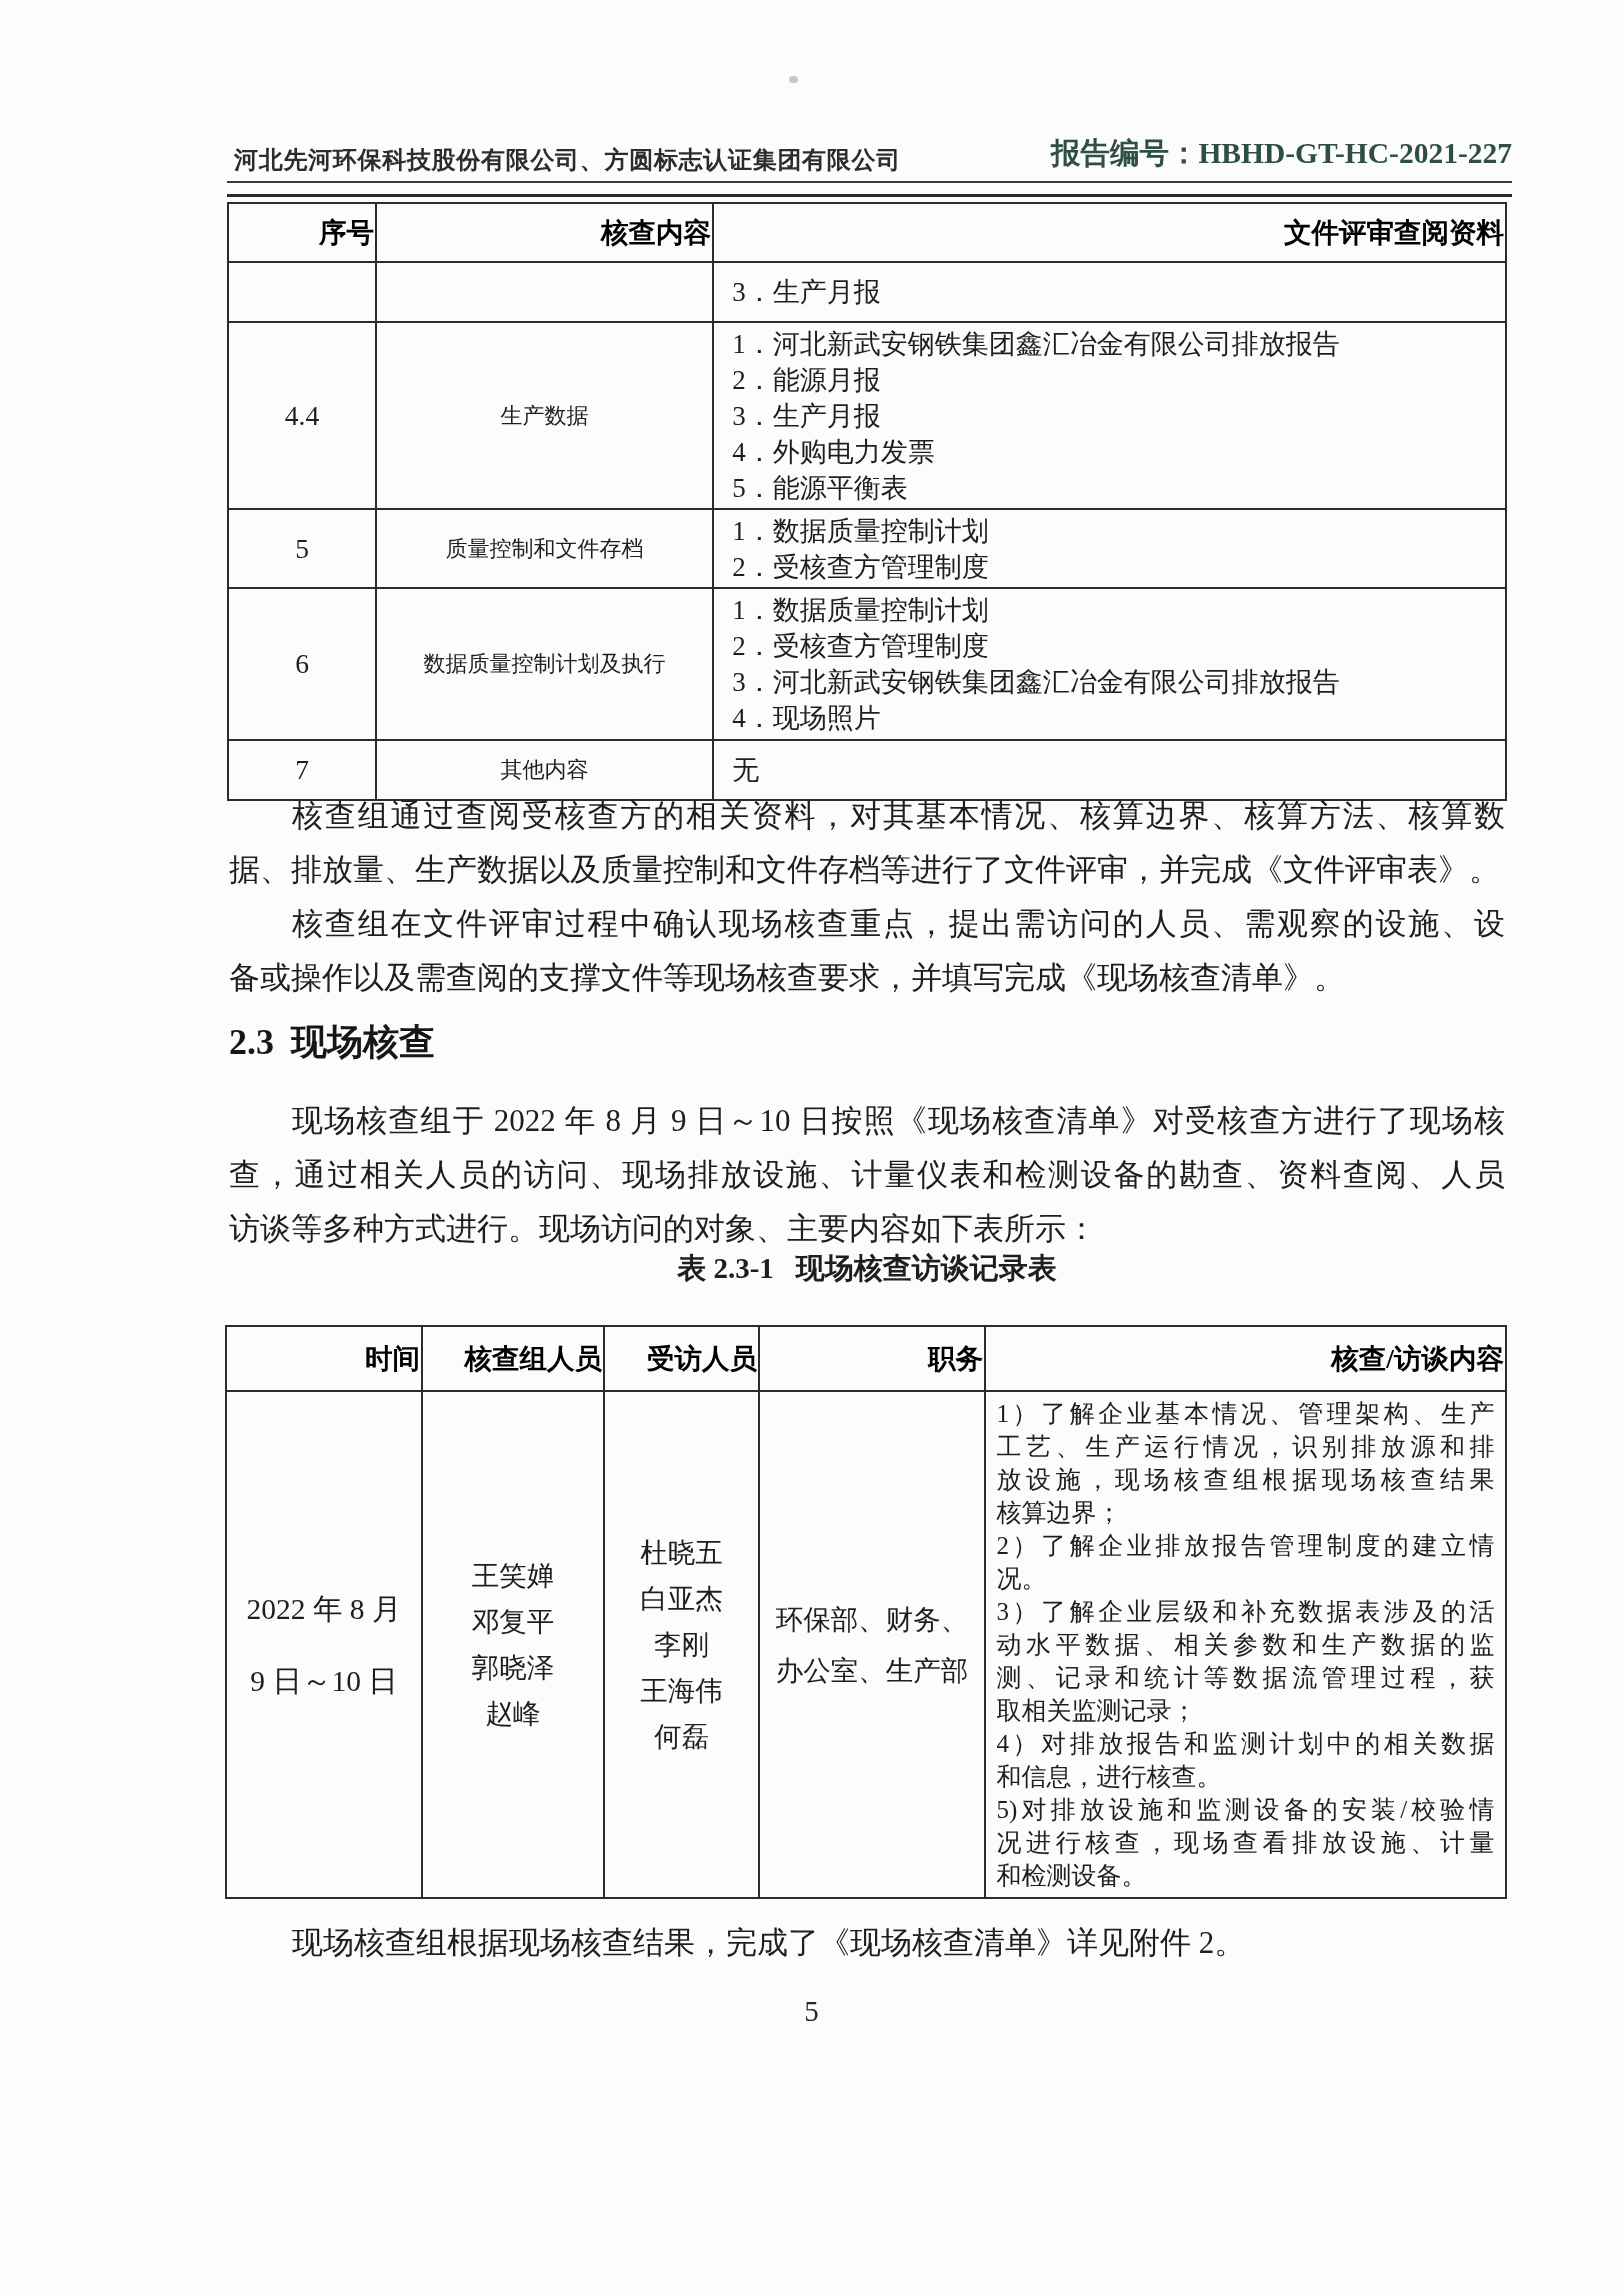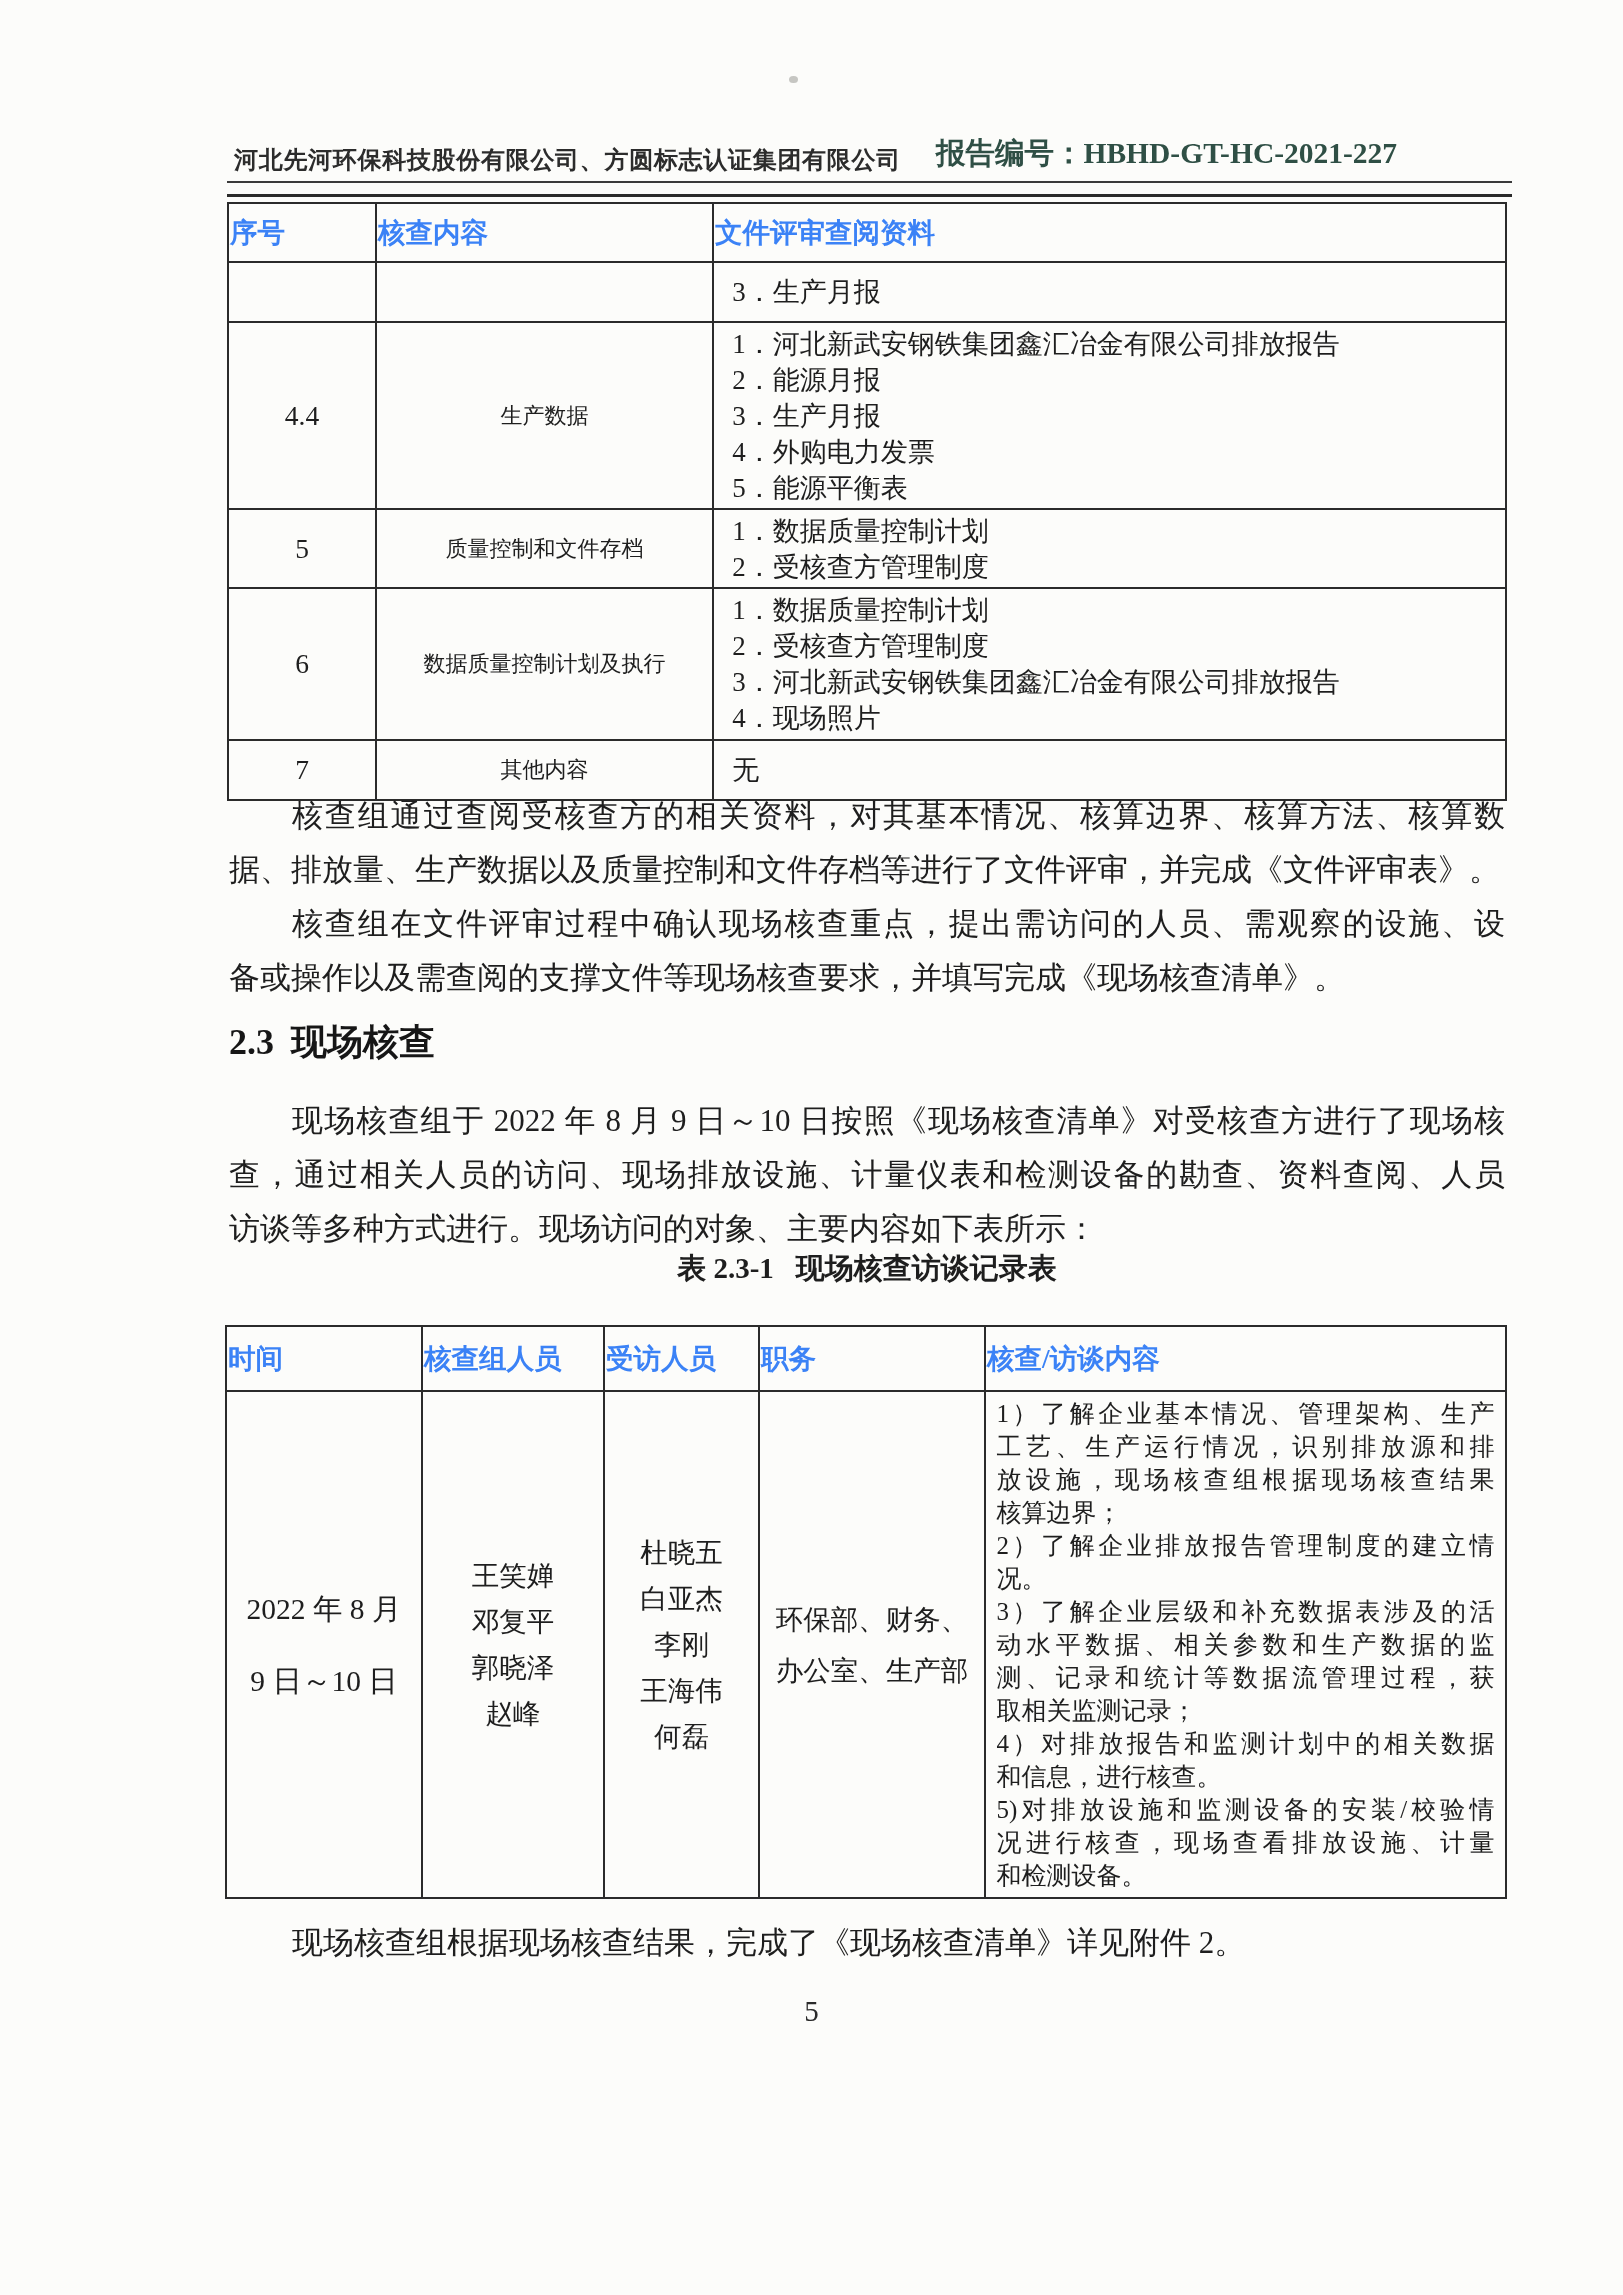--- a/index.html
+++ b/index.html
@@ -8,31 +8,31 @@
     background:#fcfcfa; color:#1e1e1e;
     font-family:Liberation Serif, serif;
     overflow:hidden;
   }
   .abs { position:absolute; }
   .speck { position:absolute; left:789px; top:76px; width:8.5px; height:7.2px;
            background:#a9a9a5; border-radius:50%; opacity:.65; }
 
   
   .hdr-left  { left:234px; top:144px; font-size:24px; font-weight:700; color:#2c2c2c; letter-spacing:0.7px; }
-  .hdr-right { left:936px; top:134px; width:576px; text-align:left; font-size:29.5px; font-weight:700; }
+  .hdr-right { left:936px; top:134px; width:576px; text-align:right; font-size:29.5px; font-weight:700; }
   .rule { position:absolute; left:227px; width:1285px; height:2.6px; background:#2a2a2a; }
   .rule-1 { top:181px; height:2px; background:#3a3a3a; }
   .rule-2 { top:194px; }
 
   
   table { border-collapse:collapse; table-layout:fixed; position:absolute; }
   td { border:2px solid #2b2b2b; overflow:hidden; }
   .t1 { left:227px; top:202px; width:1278px; }
   .t2 { left:225px; top:1325px; width:1280px; }
-  .th-cell { text-align:left; font-weight:700; font-size:27.5px; color:#3b82f6;margin-top:25px; }
+  .th-cell { text-align:right; font-weight:700; font-size:27.5px; color:#000000;margin-top:25px; }
   .c-center { text-align:center; font-size:22px; }
   .mats { vertical-align:middle; padding:2.6px 5.2px 2.6px 18.3px; }
   .mats .ln { font-size:27px; line-height:36px; white-space:nowrap; }
   .num-cell { text-align:center; font-size:27.5px; }
 
   
   .paras { left:229px; top:789px; width:1276px; }
   .pline { height:54px; line-height:54px; font-size:31px; white-space:nowrap; }
   .indent { text-indent:63px; }
   .just { text-align:justify; text-align-last:justify; white-space:normal; height:54px; line-height:54px; font-size:31px; }

